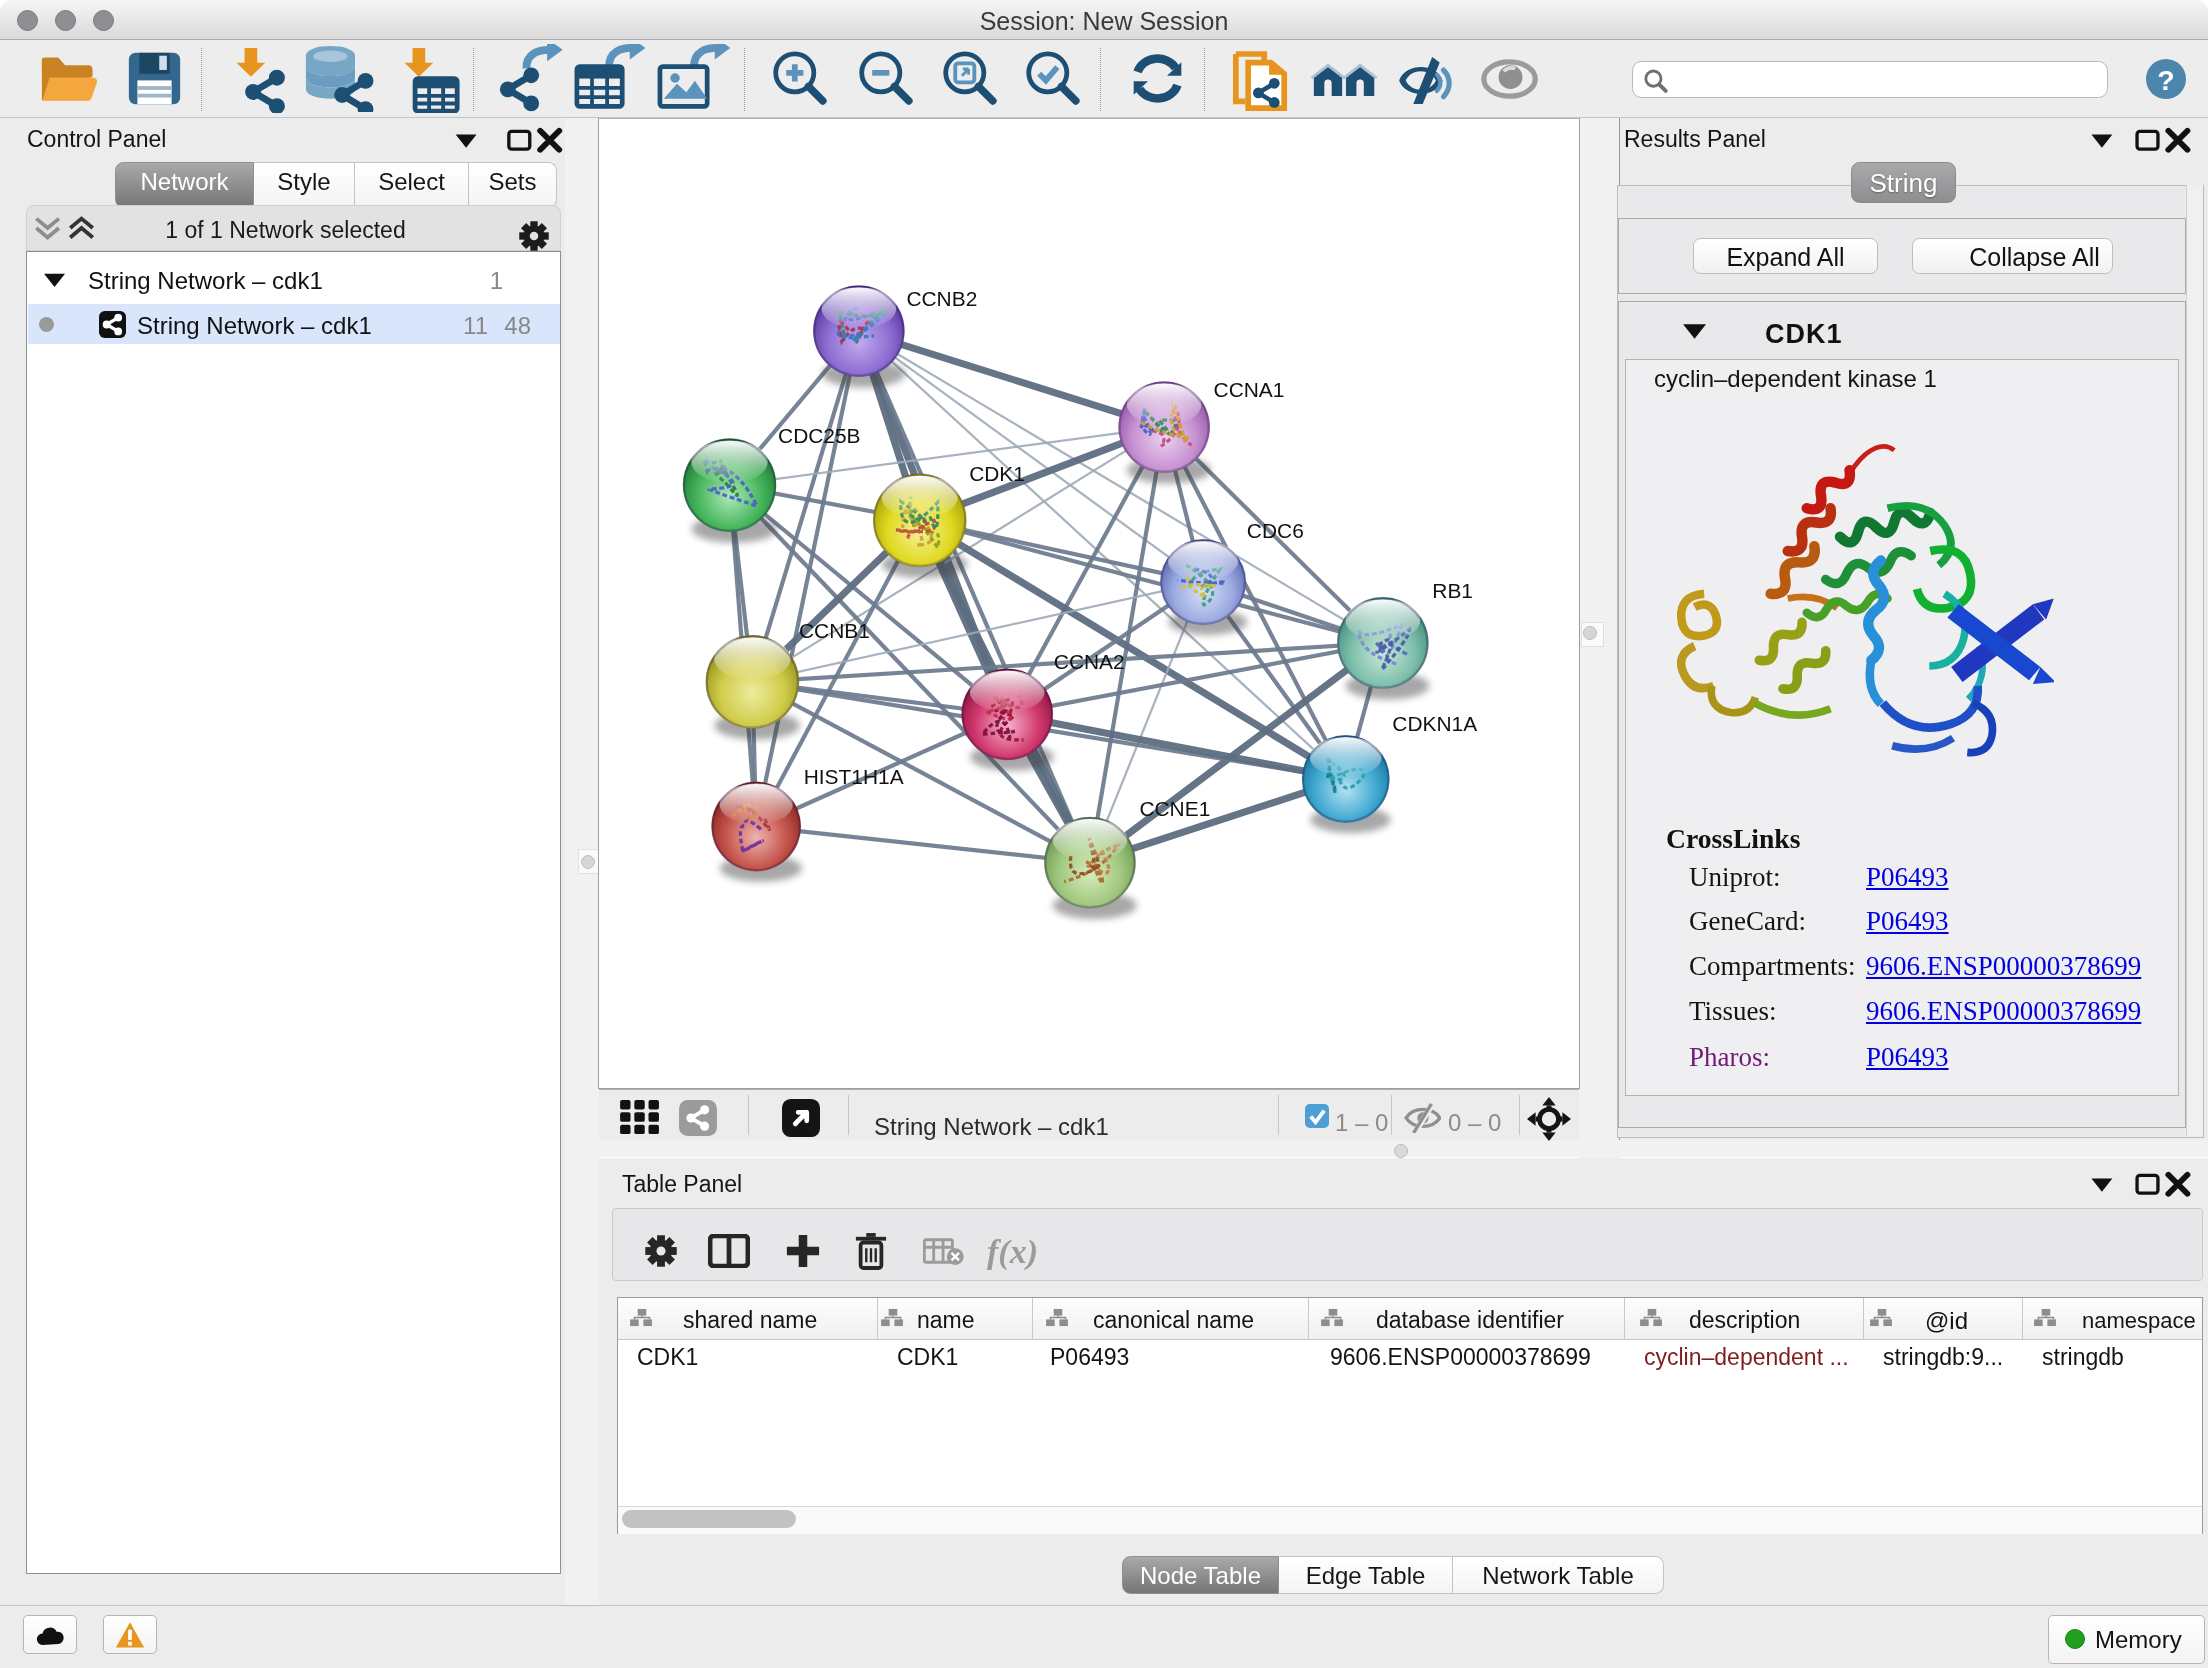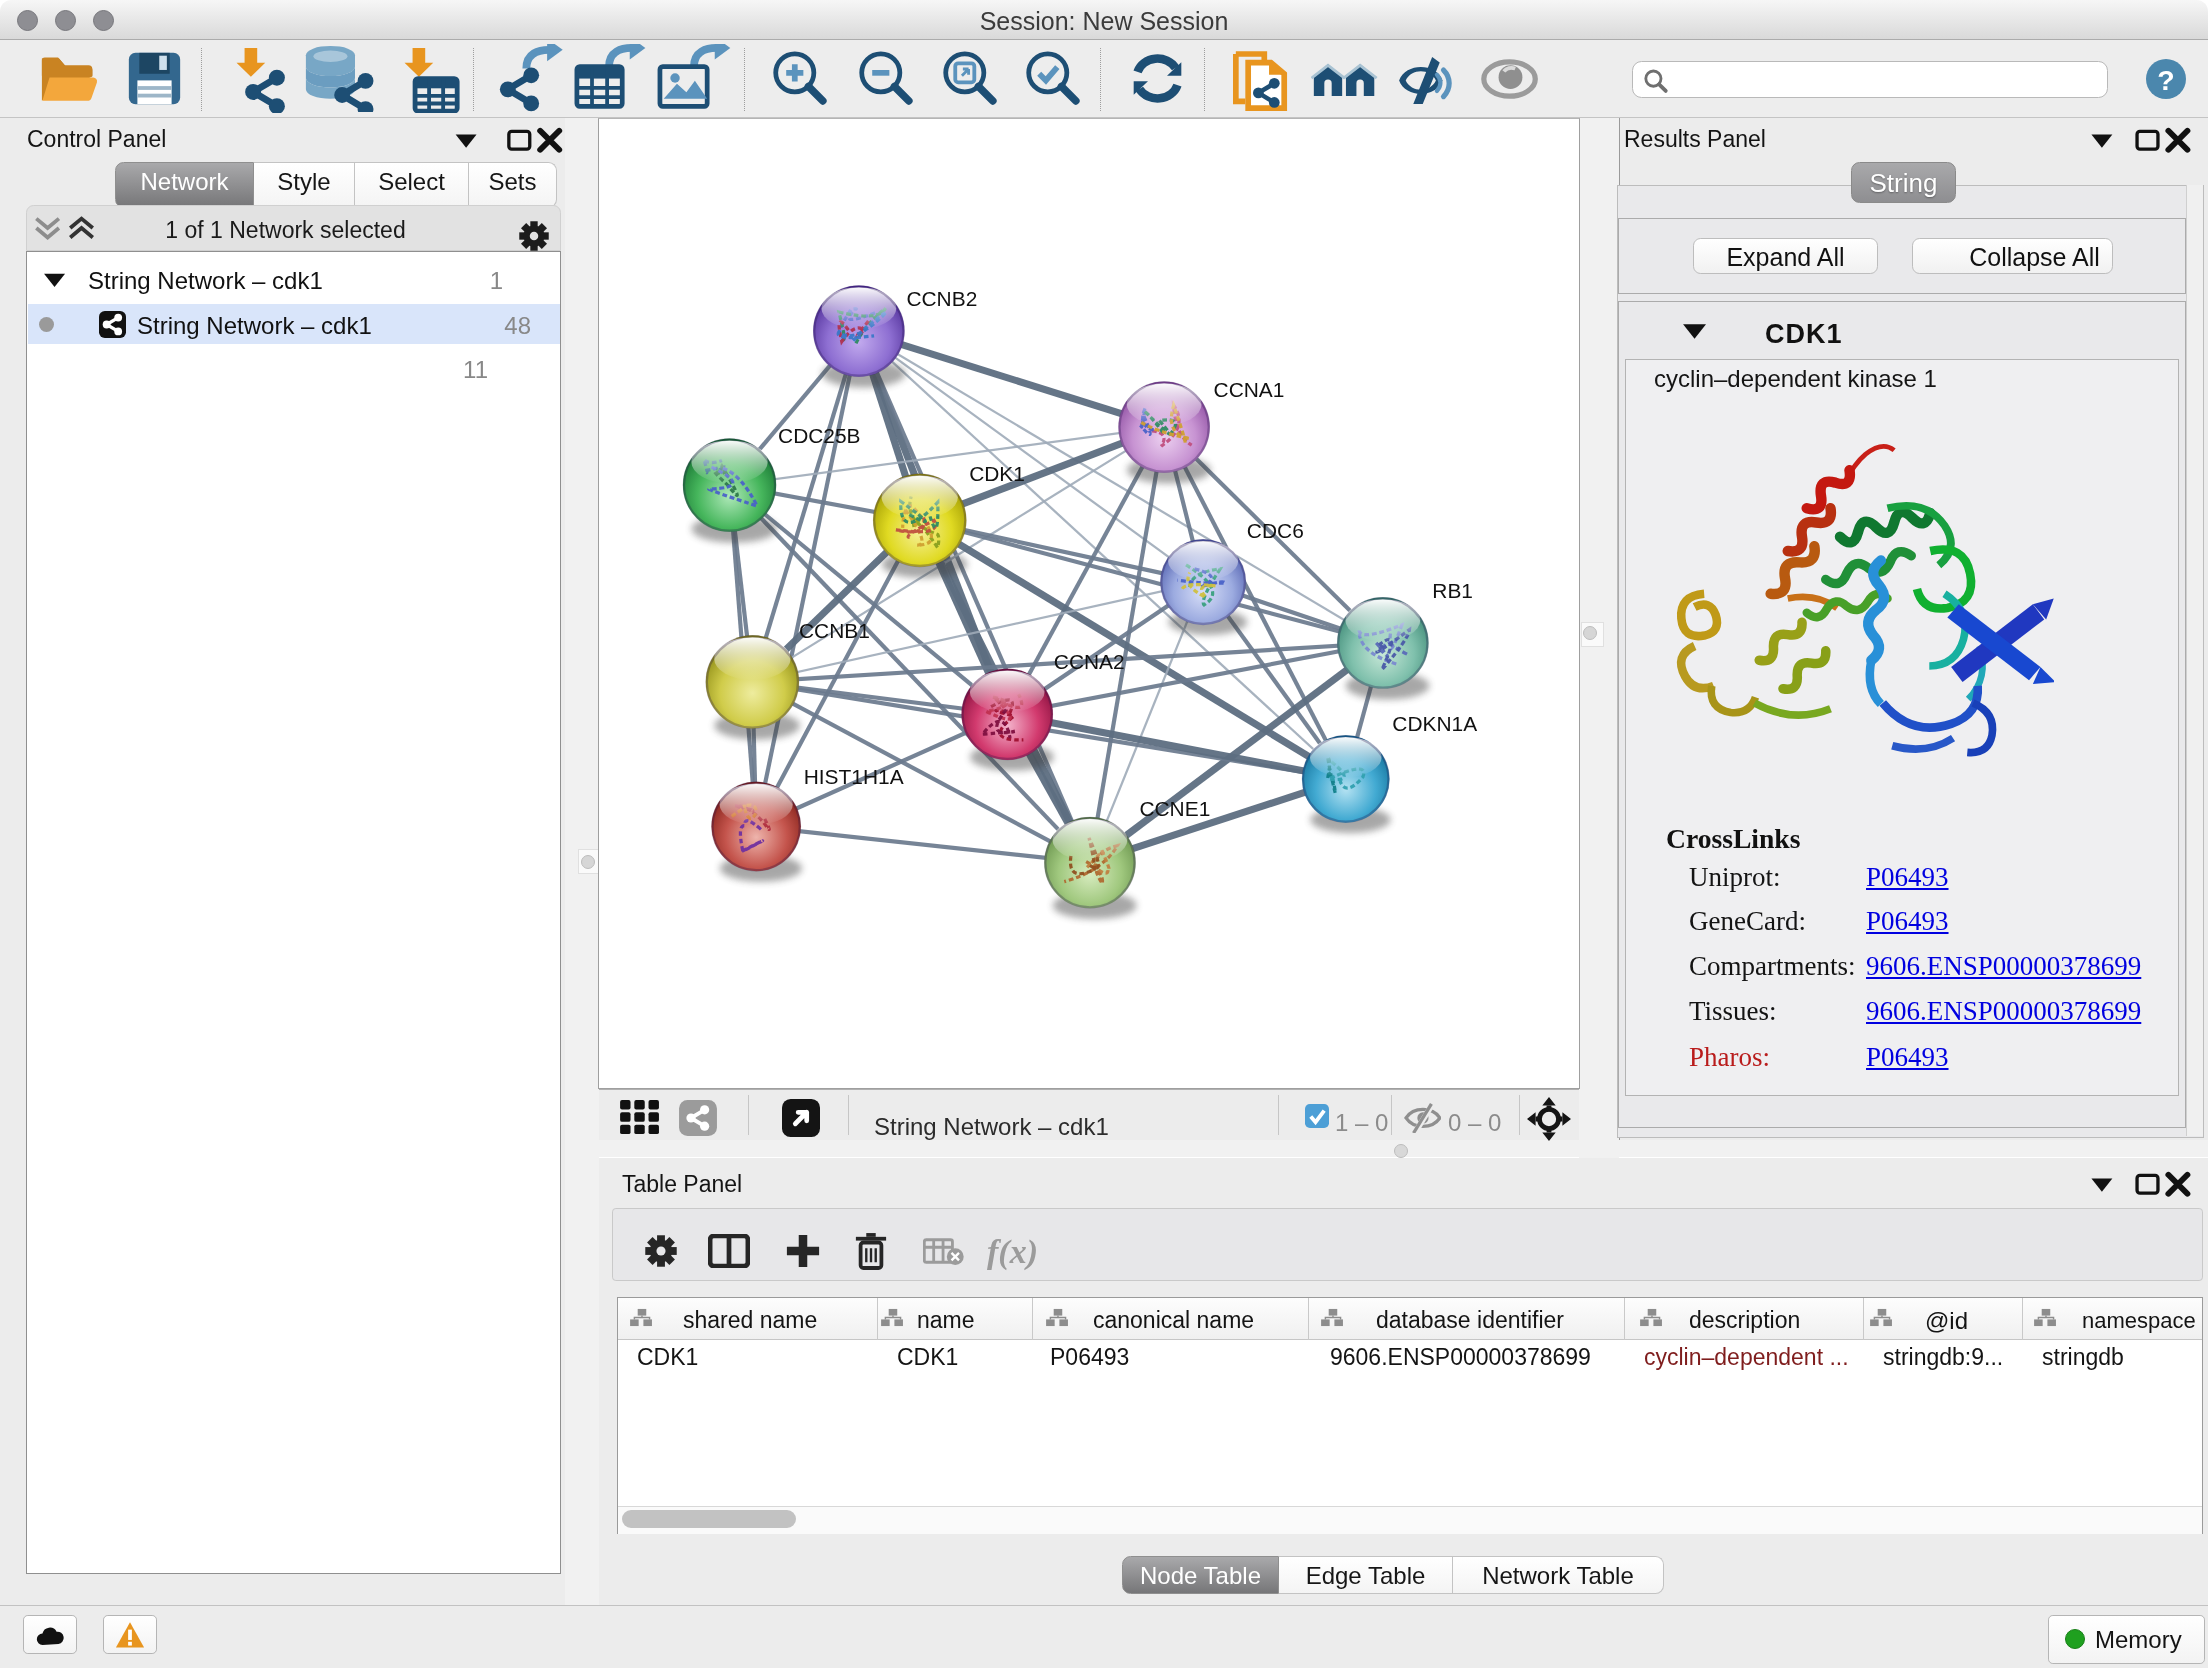--- a/index.html
+++ b/index.html
@@ -177,21 +177,21 @@
 <div style="position:absolute;left:27.6px;top:304px;width:532px;height:40px;background:#d9e5fa;"></div>
 <div style="position:absolute;left:39px;top:317px;width:15px;height:15px;background:#9a9a9a;border-radius:50%;"></div>
 <svg style="position:absolute;left:99px;top:311px" width="27" height="27" viewBox="0 0 28 28">
     <rect x="0" y="0" width="28" height="28" rx="6" fill="#111"></rect>
     <path d="M7.8999999999999995 14 L19.9 6.800000000000001 M7.8999999999999995 14 L19.9 21.2" stroke="#fff" stroke-width="3.4499999999999997" fill="none"></path>
     <circle cx="7.8999999999999995" cy="14" r="4.050000000000001" fill="#fff"></circle>
     <circle cx="19.9" cy="6.800000000000001" r="4.050000000000001" fill="#fff"></circle>
     <circle cx="19.9" cy="21.2" r="4.050000000000001" fill="#fff"></circle>
   </svg>
 <div style="position:absolute;left:137px;top:312px;font-size:24px;line-height:28.5px;white-space:nowrap;color:#111;">String Network – cdk1</div>
-<div style="position:absolute;left:433px;top:312px;font-size:24px;line-height:28.5px;white-space:nowrap;width:55px;text-align:right;color:#888;margin-top:44px;">11</div>
+<div style="position:absolute;left:433px;top:312px;font-size:24px;line-height:28.5px;white-space:nowrap;width:55px;text-align:right;color:#888;">11</div>
 <div style="position:absolute;left:485px;top:312px;font-size:24px;line-height:28.5px;white-space:nowrap;width:46px;text-align:right;color:#888;">48</div>
 <div style="position:absolute;left:565px;top:118px;width:34px;height:1488px;background:#f1f1f1;"></div>
 <div style="position:absolute;left:578px;top:849px;width:21px;height:25px;background:#fafafa;border:1px solid #e0e0e0;"></div>
 <div style="position:absolute;left:581px;top:855px;width:14.3px;height:14.3px;background:#d6d6d6;border:1px solid #bdbdbd;border-radius:50%;"></div>
 <div style="position:absolute;left:1579px;top:118px;width:40px;height:1040px;background:#f1f1f1;"></div>
 <div style="position:absolute;left:1581px;top:622px;width:23px;height:25px;background:#fafafa;border:1px solid #e0e0e0;"></div>
 <div style="position:absolute;left:1583px;top:626px;width:14.3px;height:14.3px;background:#d6d6d6;border:1px solid #bdbdbd;border-radius:50%;"></div>
 <div style="position:absolute;left:599px;top:1140px;width:1609px;height:17px;background:#f1f1f1;"></div>
 <div style="position:absolute;left:1394px;top:1144px;width:14.3px;height:14.3px;background:#d8d8d8;border:1px solid #bdbdbd;border-radius:50%;"></div>
 <div style="position:absolute;left:598px;top:118px;width:982px;height:971px;background:#fff;border:1px solid #9f9f9f;border-top-color:#b5b5b5;"></div>
@@ -508,21 +508,21 @@
   </svg>
 <div style="position:absolute;left:1666px;top:822px;font-size:27.6px;line-height:33px;white-space:nowrap;font-family:'Liberation Serif',serif;font-weight:bold;">CrossLinks</div>
 <div style="position:absolute;left:1689px;top:861px;font-size:27px;line-height:32px;white-space:nowrap;font-family:'Liberation Serif',serif;color:#141414;">Uniprot:</div>
 <div style="position:absolute;left:1866px;top:861px;font-size:27px;line-height:32px;white-space:nowrap;font-family:'Liberation Serif',serif;"><span style="color:#0000e0;text-decoration:underline;">P06493</span></div>
 <div style="position:absolute;left:1689px;top:905px;font-size:27px;line-height:32px;white-space:nowrap;font-family:'Liberation Serif',serif;color:#141414;">GeneCard:</div>
 <div style="position:absolute;left:1866px;top:905px;font-size:27px;line-height:32px;white-space:nowrap;font-family:'Liberation Serif',serif;"><span style="color:#0000e0;text-decoration:underline;">P06493</span></div>
 <div style="position:absolute;left:1689px;top:950px;font-size:27px;line-height:32px;white-space:nowrap;font-family:'Liberation Serif',serif;color:#141414;">Compartments:</div>
 <div style="position:absolute;left:1866px;top:950px;font-size:27px;line-height:32px;white-space:nowrap;font-family:'Liberation Serif',serif;"><span style="color:#0000e0;text-decoration:underline;">9606.ENSP00000378699</span></div>
 <div style="position:absolute;left:1689px;top:995px;font-size:27px;line-height:32px;white-space:nowrap;font-family:'Liberation Serif',serif;color:#141414;">Tissues:</div>
 <div style="position:absolute;left:1866px;top:995px;font-size:27px;line-height:32px;white-space:nowrap;font-family:'Liberation Serif',serif;"><span style="color:#0000e0;text-decoration:underline;">9606.ENSP00000378699</span></div>
-<div style="position:absolute;left:1689px;top:1041px;font-size:27px;line-height:32px;white-space:nowrap;font-family:'Liberation Serif',serif;color:#b91c1c;">Pharos:</div>
+<div style="position:absolute;left:1689px;top:1041px;font-size:27px;line-height:32px;white-space:nowrap;font-family:'Liberation Serif',serif;color:#701a75;">Pharos:</div>
 <div style="position:absolute;left:1866px;top:1041px;font-size:27px;line-height:32px;white-space:nowrap;font-family:'Liberation Serif',serif;"><span style="color:#0000e0;text-decoration:underline;">P06493</span></div>
 <div style="position:absolute;left:599px;top:1158px;width:1609px;height:448px;background:#ececec;"></div>
 <div style="position:absolute;left:622px;top:1171px;font-size:23px;line-height:27.6px;white-space:nowrap;color:#141414;">Table Panel</div>
 <svg style="position:absolute;left:2079px;top:1170px" width="118" height="28.5" viewBox="0 0 124 30">
     <path d="M13 8.95 L35 8.95 L24 22.92 z" fill="#111"></path>
     <rect x="61" y="5.65" width="22" height="18.7" rx="3" fill="none" stroke="#111" stroke-width="3.5"></rect>
     <path d="M94 5 L114 25 M114 5 L94 25" stroke="#111" stroke-width="6.2" stroke-linecap="round"></path>
   </svg>
 <div style="position:absolute;left:612px;top:1208px;width:1591px;height:73px;background:#e7e7e9;border:1px solid #c9c9c9;border-radius:3.8px;"></div>
 <svg style="position:absolute;left:643px;top:1233px" width="36" height="36" viewBox="0 0 38 38">

